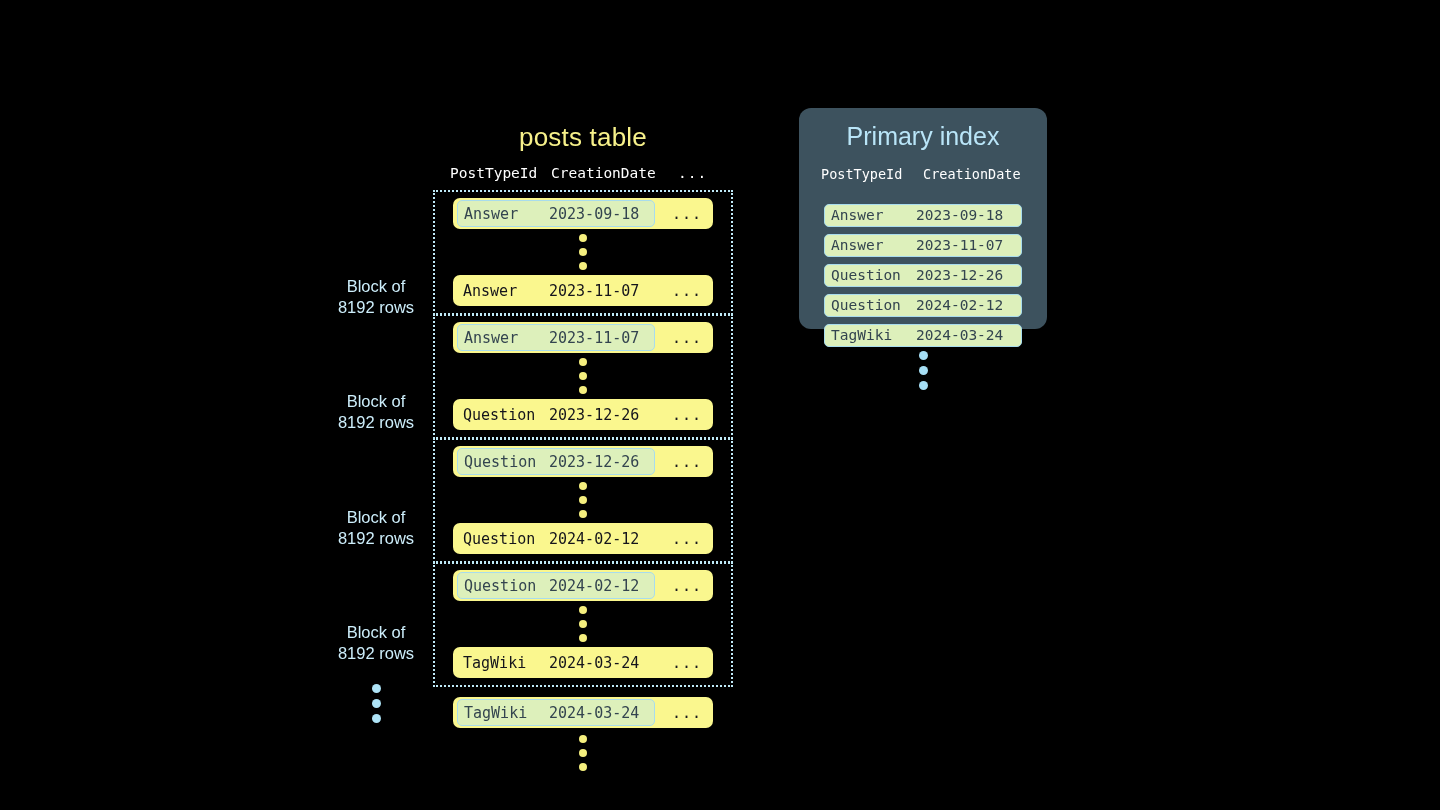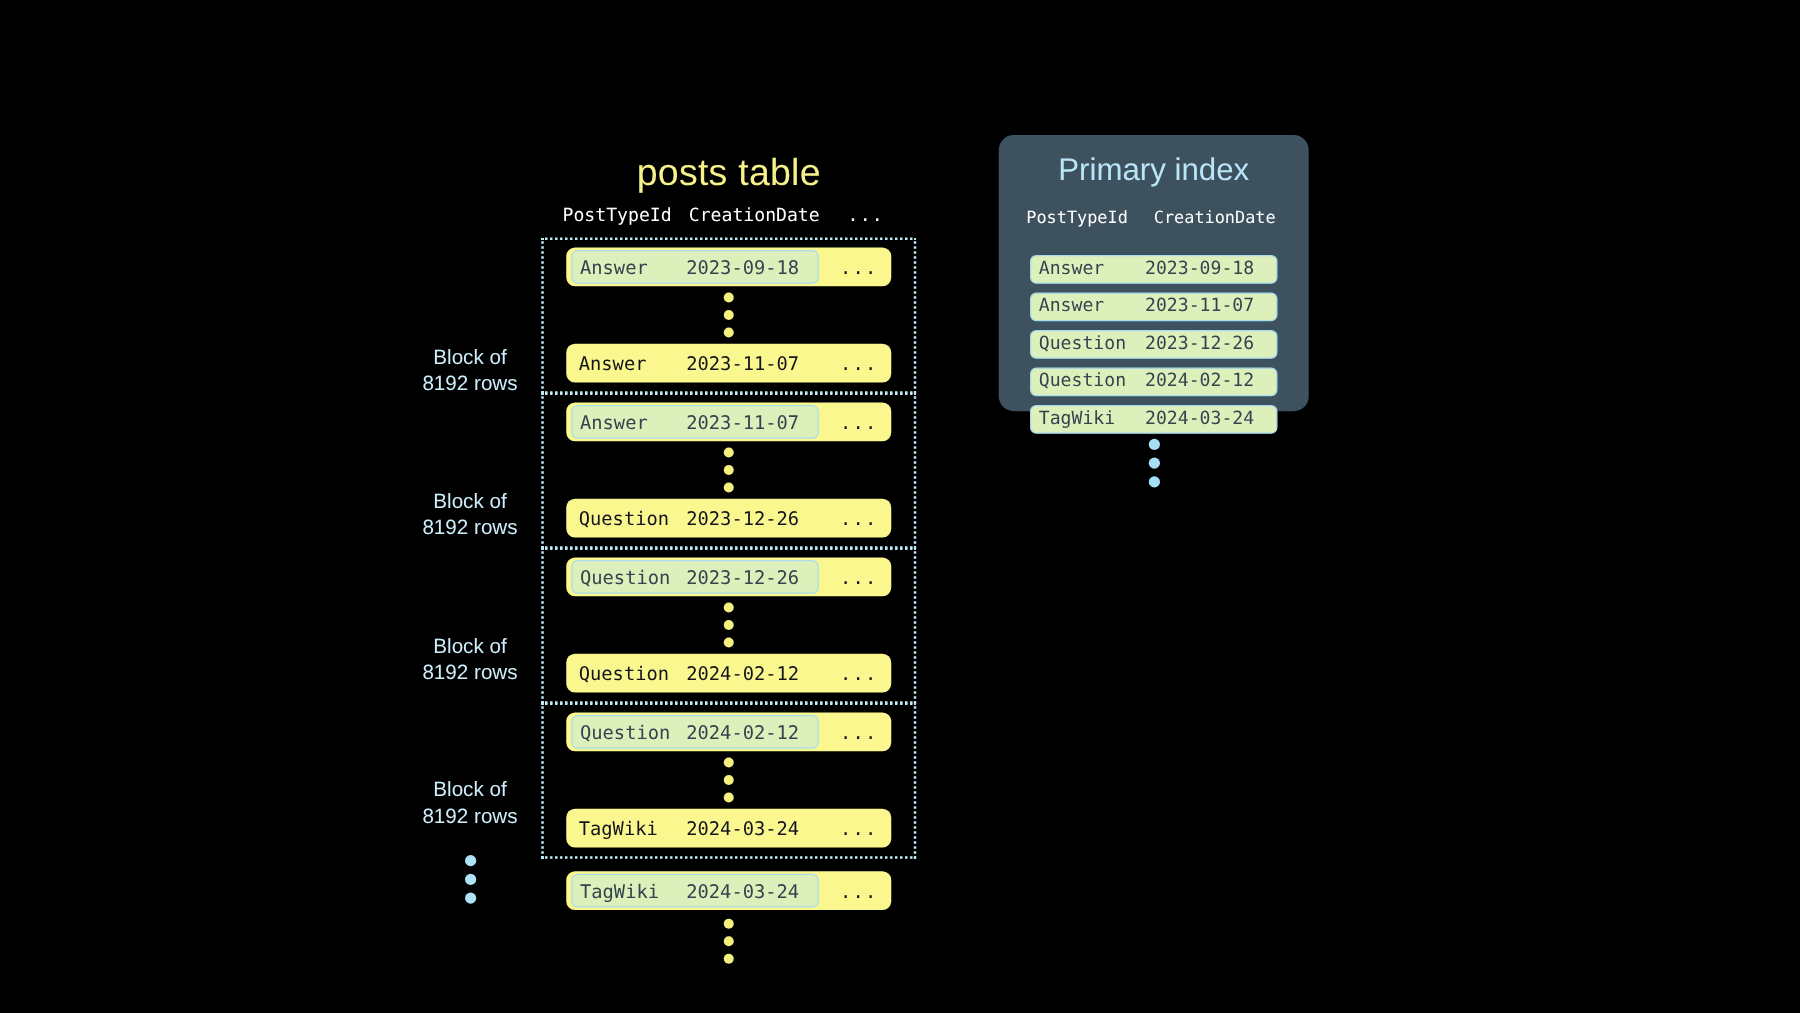--- a/index.html
+++ b/index.html
@@ -21,21 +21,21 @@
     inset: 0;
   }
 
   
   .posts-title {
     position: absolute;
     left: 433px;
     top: 122px;
     width: 300px;
     text-align: center;
-    font-size: 30px;
+    font-size: 26px;
     font-weight: 400;
     color: #f7f18a;
     letter-spacing: 0.2px;
     font-family: "Liberation Sans", sans-serif;
   }
 
   .posts-headers {
     position: absolute;
     left: 433px;
     top: 165px;

